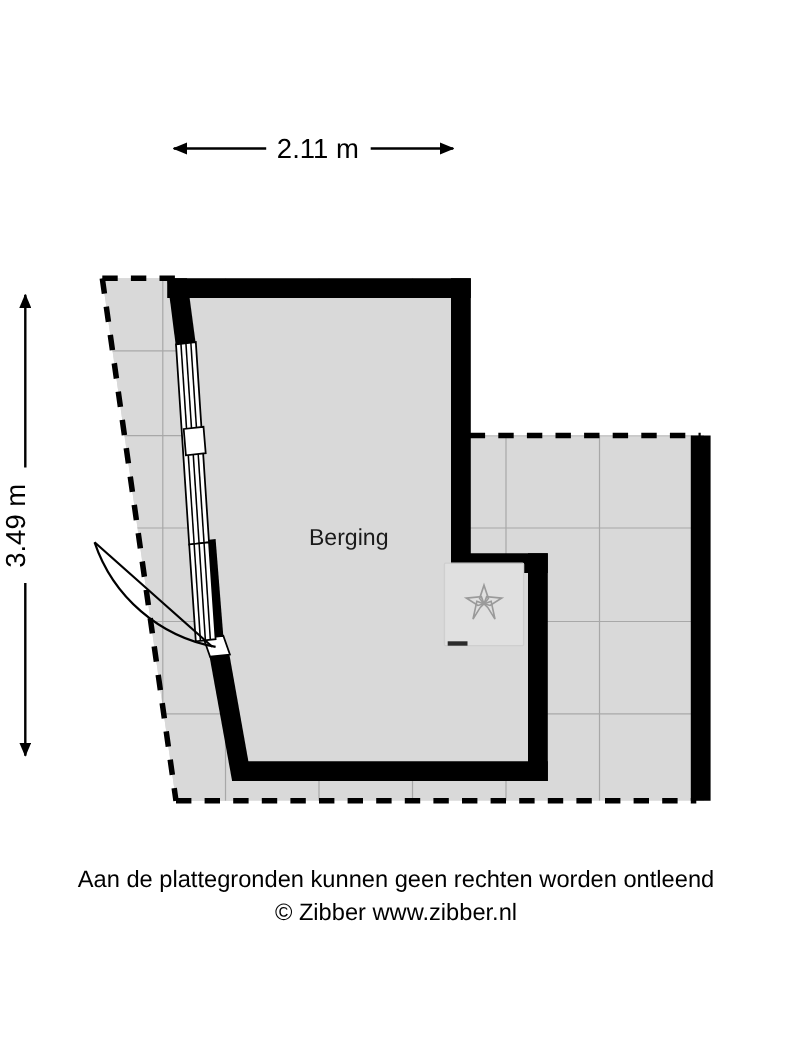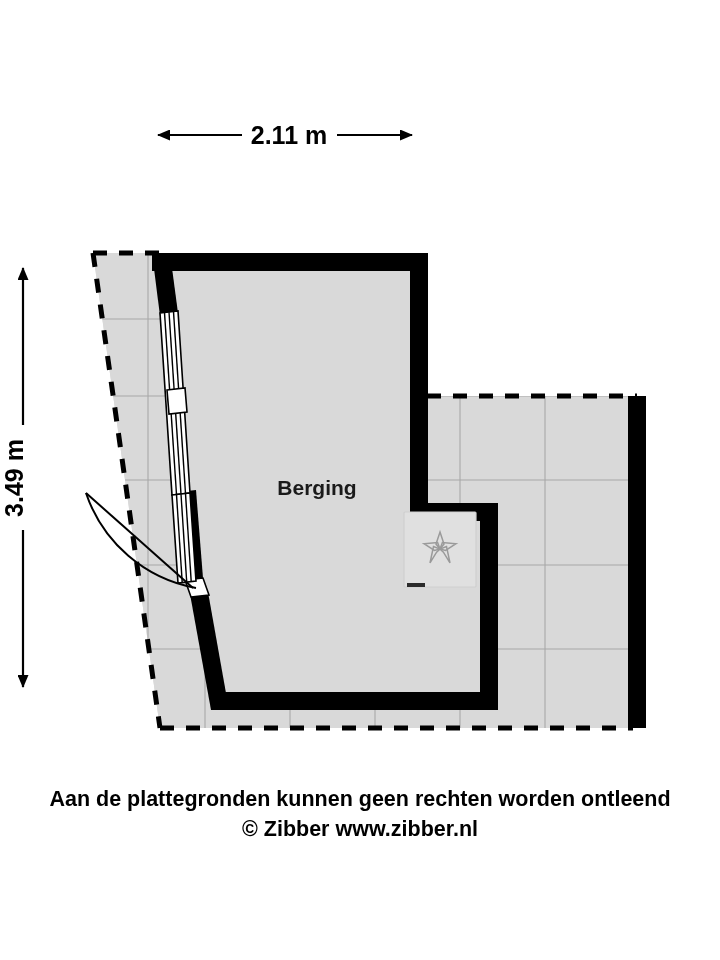--- a/index.html
+++ b/index.html
@@ -13,21 +13,20 @@
     font-family: "Liberation Sans", sans-serif;
     position: relative;
     overflow: hidden;
   }
   #floorplan-root {
     position: absolute;
     left: 0;
     top: 0;
     width: 720px;
     height: 960px;
-    font-weight: bold;
   }
   svg.plan-svg {
     display: block;
     width: 720px;
     height: 960px;
   }
   .dim-text {
     font-family: "Liberation Sans", sans-serif;
     font-size: 25px;
     fill: #000000;

